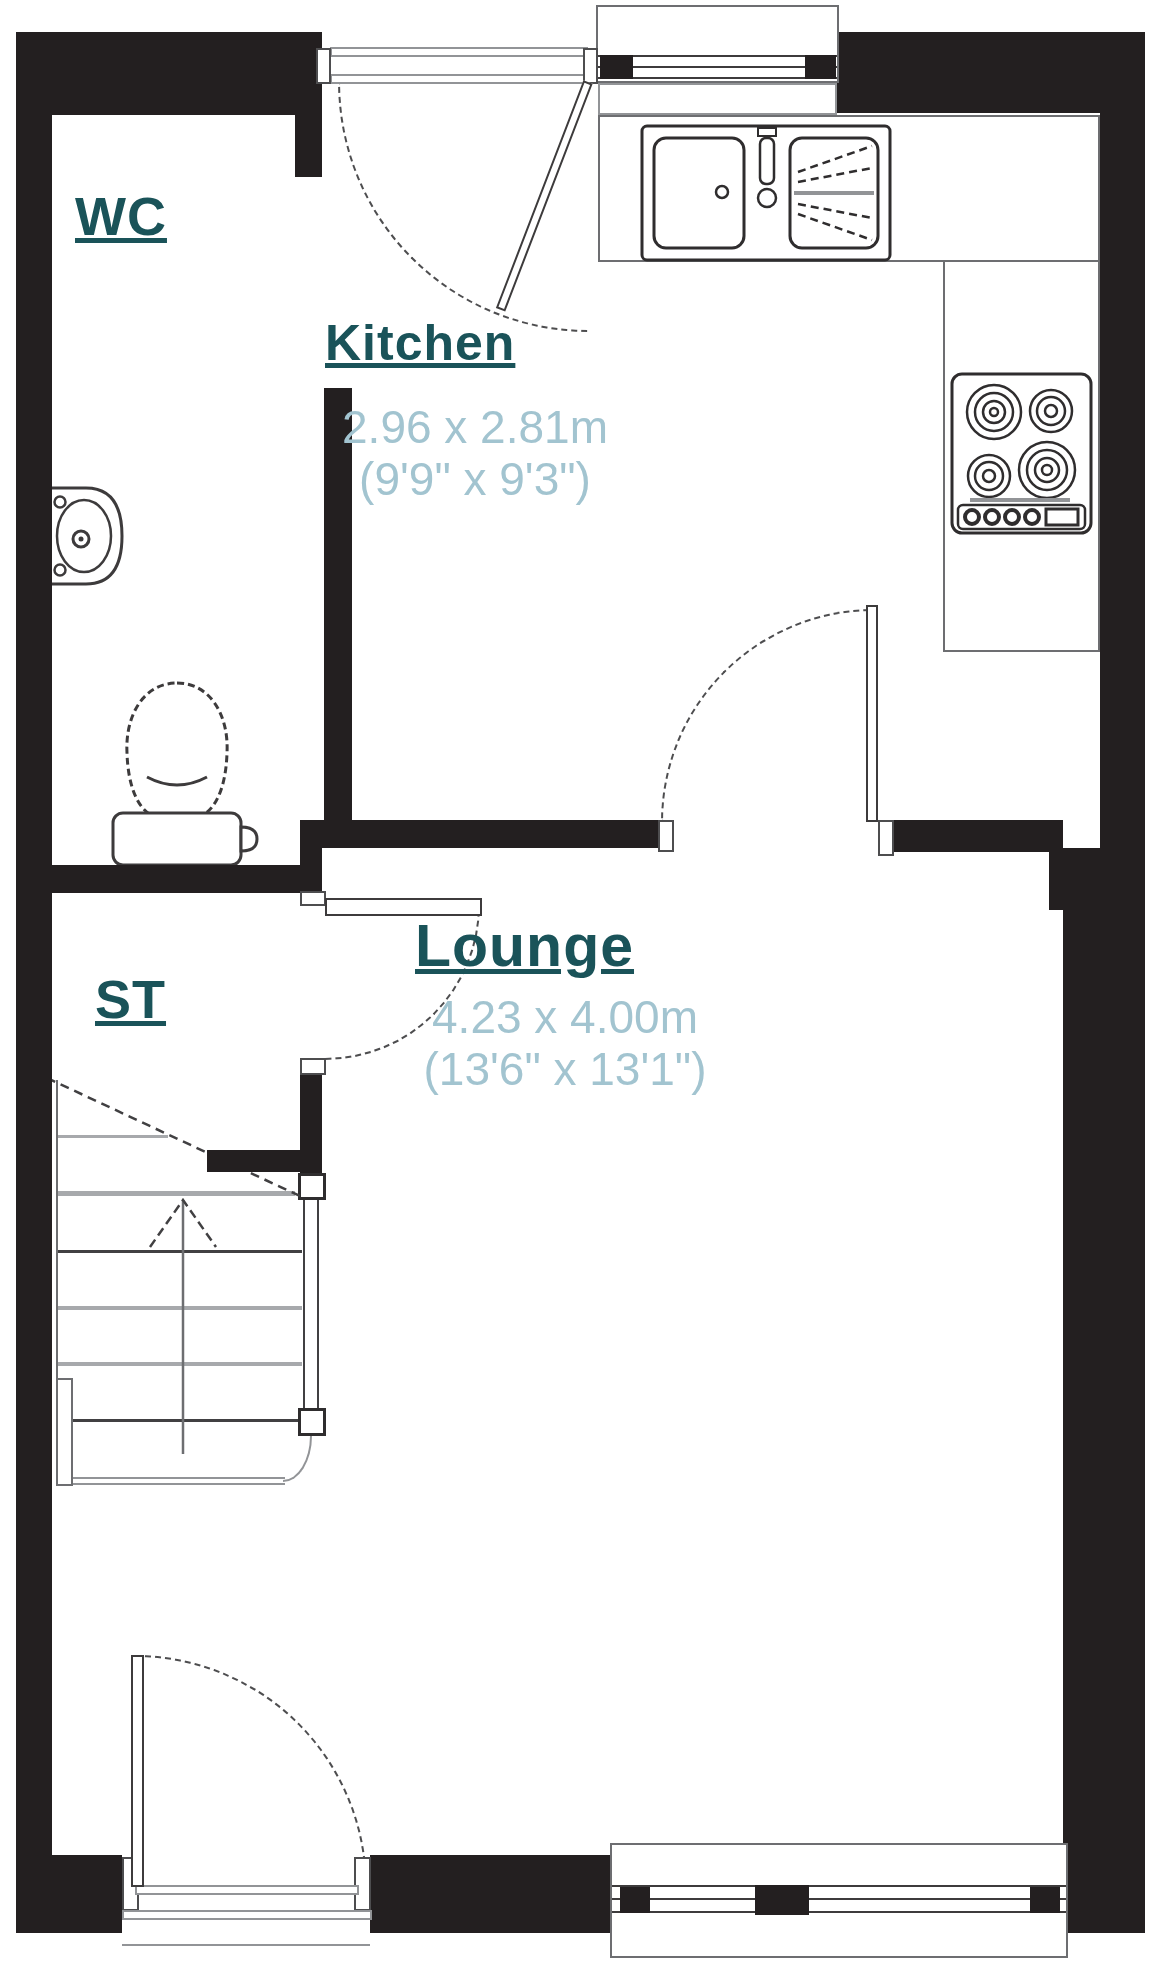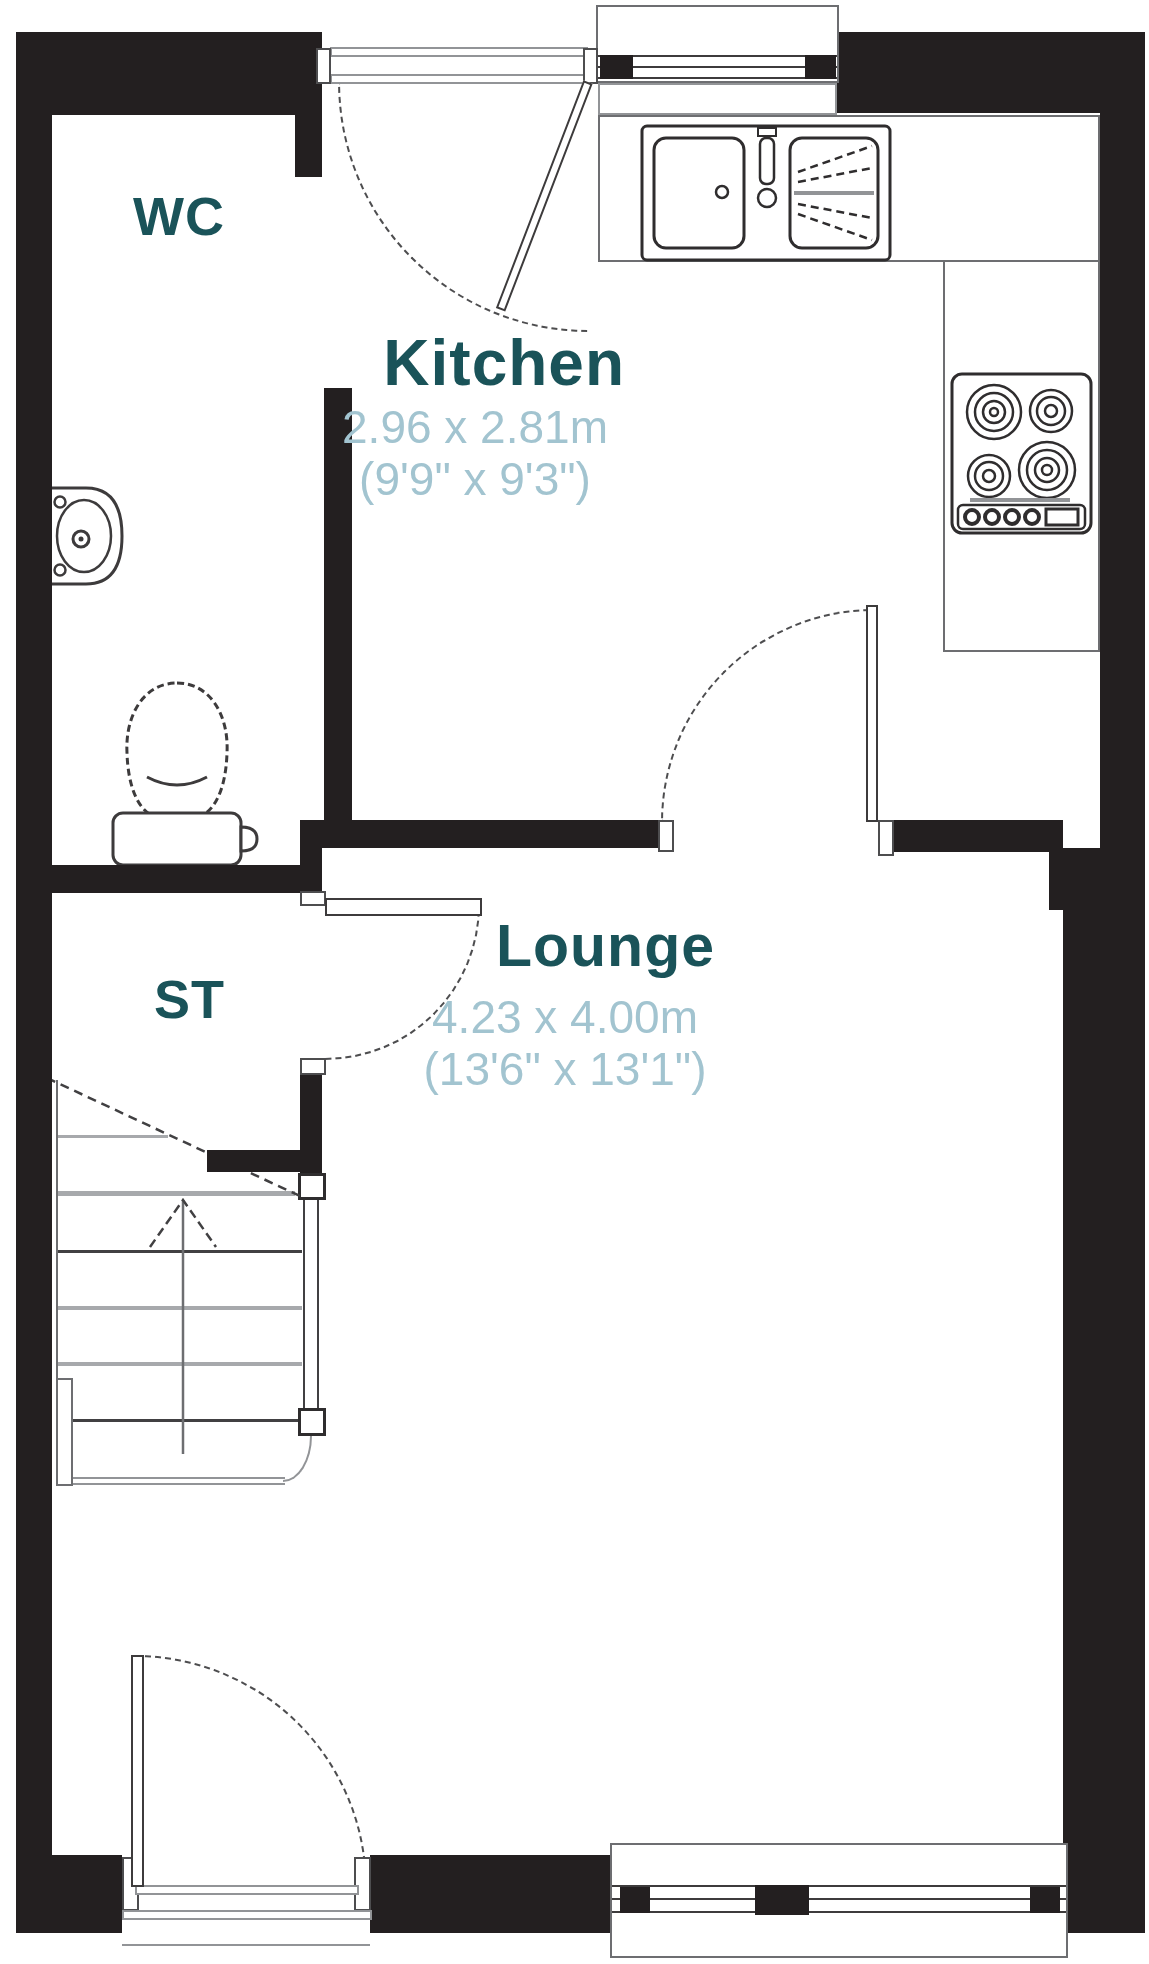--- a/index.html
+++ b/index.html
@@ -18,21 +18,21 @@
   .glaze{position:absolute;background:#fff;border-top:2px solid #3d3b3c;border-bottom:2px solid #3d3b3c;z-index:5;box-sizing:border-box;}
   .glaze .mid{position:absolute;left:0;right:0;top:50%;height:2px;margin-top:-1px;background:#3d3b3c;}
   .mullion{position:absolute;background:var(--wall,#231f20);z-index:6;}
   .sill{position:absolute;background:#fff;border:2px solid #929497;z-index:5;box-sizing:border-box;}
   .counter{position:absolute;background:#fff;border:2px solid #6d6e71;z-index:1;box-sizing:border-box;}
   .fixture{position:absolute;z-index:2;}
   .tread{position:absolute;z-index:1;}
   .rail{position:absolute;z-index:1;box-sizing:border-box;}
   .post{position:absolute;background:#fff;border:3px solid #2f2d2e;z-index:2;box-sizing:border-box;}
   .room-label{position:absolute;color:var(--room-label,#1a5359);font-weight:bold;
-              text-align:right;z-index:7;letter-spacing:1px;}
+              text-align:left;z-index:7;letter-spacing:1px;text-decoration:underline;}
   .dims{position:absolute;color:var(--dims,#a2c4d0);text-align:center;z-index:7;font-weight:normal;}
 </style>
 </head>
 <body>
 
 <div id="plan" style="--wall: #231f20; --room-label: #1a5359; --dims: #a2c4d0;">
 
   <div class="wall" style="left:16px;top:32px;width:306px;height:83px;"></div>
   <div class="wall" style="left:16px;top:32px;width:36px;height:1901px;"></div>
   <div class="wall" style="left:837px;top:32px;width:308px;height:81px;"></div>
@@ -168,21 +168,21 @@
 
   <div class="win-box" style="left:610px;top:1843px;width:458px;height:115px;"></div>
   <div class="glaze" style="left:612px;top:1885px;width:454px;height:28px;">
       <div class="mid"></div>
     </div>
   <div class="mullion" style="left:620px;top:1887px;width:30px;height:26px;"></div>
   <div class="mullion" style="left:755px;top:1885px;width:54px;height:30px;"></div>
   <div class="mullion" style="left:1030px;top:1887px;width:30px;height:26px;"></div>
 
   <div class="room-label" style="left:75px;top:185px;width:150px;font-size:54px;">WC</div>
-  <div class="room-label" style="left:325px;top:326px;width:300px;font-size:64px;">Kitchen</div>
+  <div class="room-label" style="left:325px;top:314px;width:300px;font-size:50px;">Kitchen</div>
   <div class="dims" style="left:295px;top:400px;width:360px;font-size:46px;">2.96 x 2.81m</div>
   <div class="dims" style="left:295px;top:452px;width:360px;font-size:46px;">(9'9" x 9'3")</div>
   <div class="room-label" style="left:95px;top:968px;width:130px;font-size:54px;">ST</div>
   <div class="room-label" style="left:415px;top:912px;width:300px;font-size:59px;">Lounge</div>
   <div class="dims" style="left:390px;top:990px;width:350px;font-size:46px;">4.23 x 4.00m</div>
   <div class="dims" style="left:380px;top:1042px;width:370px;font-size:46px;">(13'6" x 13'1")</div>
 
 </div>
 
 </body></html>

